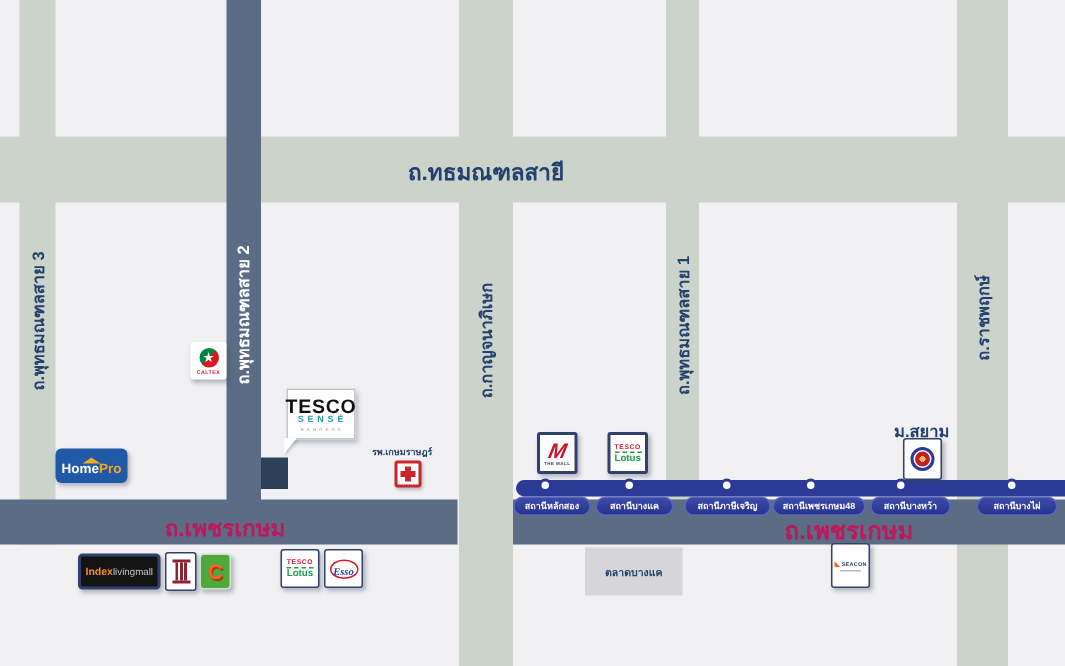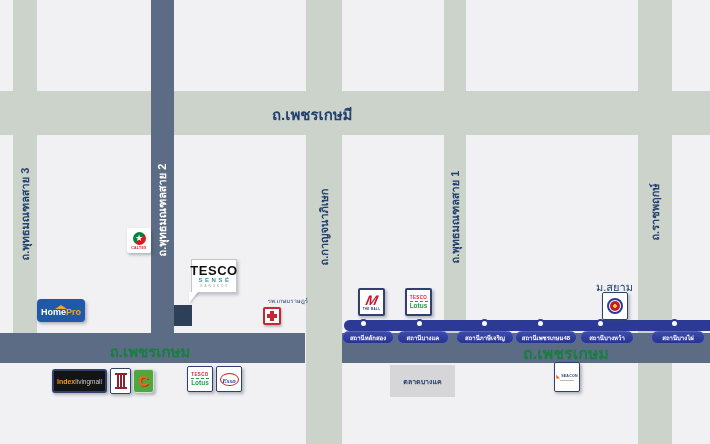--- a/index.html
+++ b/index.html
@@ -7,35 +7,35 @@
   .map{position:relative;width:710px;height:444px;background:#f1f1f4;overflow:hidden;}
   
   .road{position:absolute;}
   .road-light{background:#cbd3cb;z-index:1;}
   .road-dark{background:#5b6c84;z-index:2;}
   
   .vlabel{position:absolute;width:140px;text-align:center;transform:rotate(-90deg);
           font-size:11px;font-weight:bold;color:#24406e;z-index:3;white-space:nowrap;}
   .vlabel.on-dark{color:#ffffff;}
   .hlabel{position:absolute;font-size:15px;font-weight:bold;color:#24406e;z-index:3;white-space:nowrap;}
-  .hlabel.on-dark{color:#15803d;}
+  .hlabel.on-dark{color:#be185d;}
   
   .mrt-bar{position:absolute;left:344px;top:320px;width:366px;height:11px;background:#2c3a96;
            border-radius:6px 0 0 6px;z-index:3;}
   .mrt-dot{position:absolute;top:319px;width:9px;height:9px;background:#ffffff;
            border:2.5px solid #2c3a96;border-radius:50%;z-index:5;}
   .pill{position:absolute;top:331px;height:13px;line-height:12px;border-radius:7px;z-index:4;
         background:linear-gradient(#3c4aaa,#27348e);border:1px solid #5a67b8;
         color:#fff;font-size:6px;font-weight:bold;text-align:center;white-space:nowrap;}
   
   .box{position:absolute;z-index:4;background:#fff;border:1.5px solid #32406e;border-radius:2px;
        box-shadow:1.5px 2px 3px rgba(60,70,90,.35);display:flex;flex-direction:column;
        align-items:center;justify-content:center;overflow:hidden;}
   .plain{border:none;box-shadow:1.5px 2px 3px rgba(60,70,90,.35);}
-  .caption{position:absolute;z-index:4;color:#24406e;font-weight:normal;text-align:right;white-space:nowrap;}
+  .caption{position:absolute;z-index:4;color:#24406e;font-weight:bold;text-align:left;white-space:nowrap;}
   
   .fuse-box{position:absolute;left:191px;top:259px;width:46px;height:34px;background:#fff;
             border:1px solid #c6c6c6;z-index:5;box-shadow:1.5px 2px 3px rgba(60,70,90,.3);
             display:flex;flex-direction:column;align-items:center;justify-content:center;}
   .fuse-name{font-size:13px;font-weight:bold;color:#111;letter-spacing:.5px;line-height:13px;}
   .fuse-sub{font-size:6px;font-weight:bold;color:#2e9aa6;letter-spacing:2.5px;line-height:7px;margin-left:2px;}
   .fuse-city{font-size:3px;color:#9a9a9a;letter-spacing:2px;line-height:4px;margin-left:2px;}
   .fuse-tail{position:absolute;left:189px;top:292px;width:0;height:0;z-index:5;
              border-top:11px solid #fff;border-right:9px solid transparent;
              filter:drop-shadow(1px 1px 1px rgba(60,70,90,.3));}
@@ -96,21 +96,21 @@
   <div class="road road-light" style="left:13px;top:0;width:24px;height:363px"></div>
   <div class="road road-light" style="left:306px;top:0;width:36px;height:444px"></div>
   <div class="road road-light" style="left:444px;top:0;width:22px;height:340px"></div>
   <div class="road road-light" style="left:638px;top:0;width:34px;height:444px"></div>
   <div class="road road-light" style="left:0;top:91px;width:710px;height:44px"></div>
 
   <div class="road road-dark" style="left:151px;top:0;width:23px;height:334px"></div>
   <div class="road road-dark" style="left:0;top:333px;width:305px;height:30px"></div>
   <div class="road road-dark" style="left:342px;top:333px;width:368px;height:30px"></div>
 
-  <div class="hlabel" style="left:272px;top:103px">ถ.เพชรเกษมี</div>
+  <div class="hlabel" style="left:272px;top:103px">ถ.ทธมณฑลสายี</div>
   <div class="hlabel on-dark" style="left:0;top:340px;width:300px;text-align:center">ถ.เพชรเกษม</div>
   <div class="hlabel on-dark" style="left:342px;top:341px;width:368px;text-align:center;padding-left:80px;font-size:16px">ถ.เพชรเกษม</div>
 
   <div class="vlabel" style="left:-45px;top:205px">ถ.พุทธมณฑลสาย 3</div>
   <div class="vlabel on-dark" style="left:92px;top:201px">ถ.พุทธมณฑลสาย 2</div>
   <div class="vlabel" style="left:254px;top:218px">ถ.กาญจนาภิเษก</div>
   <div class="vlabel" style="left:385px;top:208px">ถ.พุทธมณฑลสาย 1</div>
   <div class="vlabel" style="left:585px;top:203px">ถ.ราชพฤกษ์</div>
 
   <div class="mrt-bar"></div>

